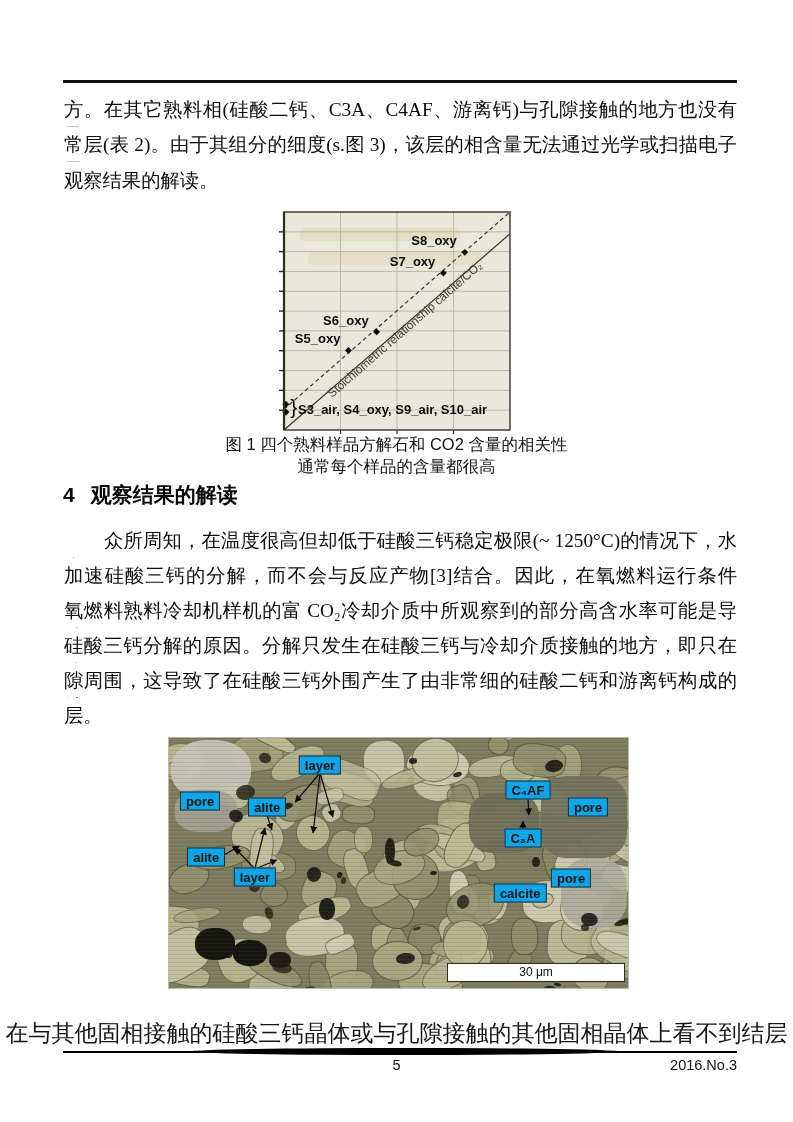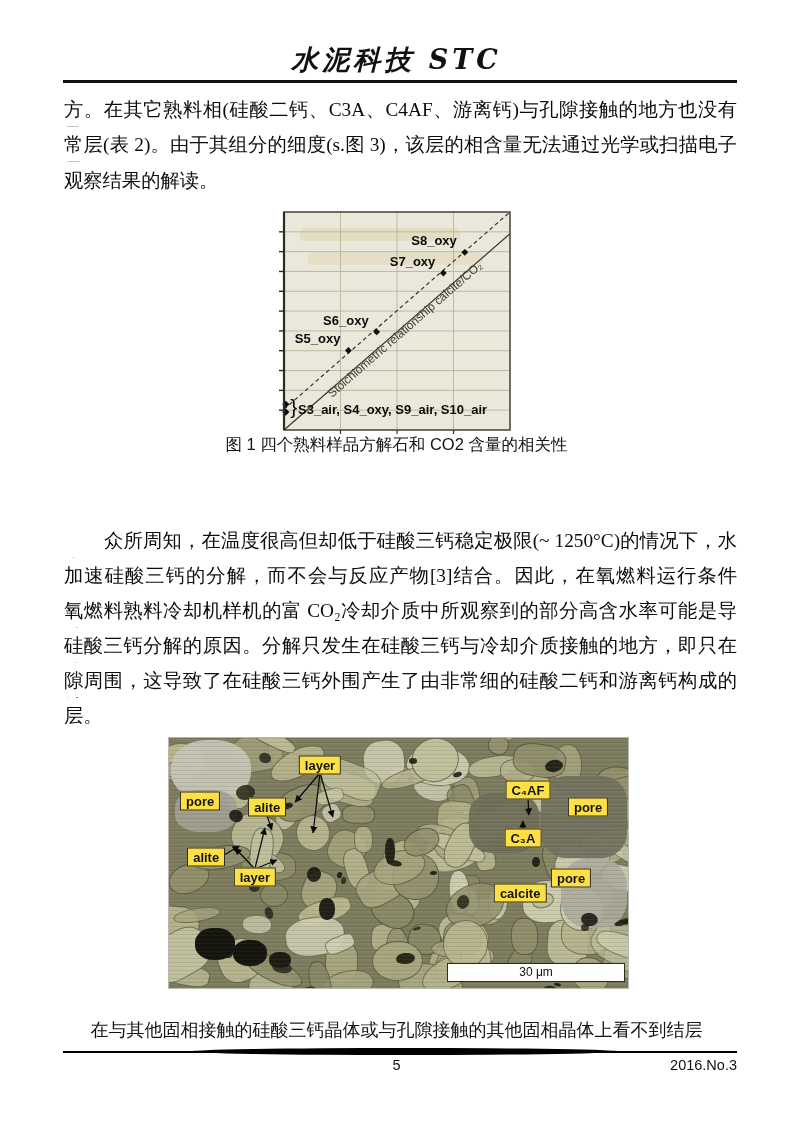--- a/index.html
+++ b/index.html
@@ -21,51 +21,50 @@
 
   .section-heading{position:absolute;left:63px;top:481px;font-family:"Liberation Sans","DejaVu Sans",sans-serif;
         font-weight:bold;font-size:21px;color:#090909;}
   .section-heading .num{margin-right:16px;}
 
   
   .figure1{position:absolute;left:276px;top:206px;width:244px;height:232px;}
   .fig-caption{position:absolute;left:0;width:100%;text-align:center;
         font-family:"Liberation Sans","DejaVu Sans",sans-serif;font-size:16.5px;color:#141414;}
   #cap1a{top:434px;} #cap1b{top:456px;}
-  #cap2a{top:995px;font-size:17px;} #cap2b{top:1018px;font-size:18px;}
+  #cap2a{top:995px;font-size:17px;} #cap2b{top:1018px;font-size:23px;}
 
   
   .micrograph{position:absolute;left:169px;top:738px;width:459px;height:250px;
         background:#7e7d5f;overflow:hidden;box-shadow:0 0 0 1px #b9b8ad;}
   #micro-texture{position:absolute;inset:0;z-index:1;}
   #micro-texture div{position:absolute;}
   .micro-scan{position:absolute;inset:0;z-index:6;pointer-events:none;
         background:repeating-linear-gradient(180deg,rgba(25,25,12,0.10) 0 1px,rgba(255,255,255,0.04) 1px 2px,transparent 2px 4px);}
   #micro-arrows{position:absolute;inset:0;z-index:8;}
   .micro-label{position:absolute;z-index:10;transform:translate(-50%,-50%);
-        background:#fde047;border:1.5px solid #2b2b28;padding:0 5px;line-height:17px;
+        background:#0ea5e9;border:1.5px solid #2b2b28;padding:0 5px;line-height:17px;
         font-family:"Liberation Sans","DejaVu Sans",sans-serif;font-size:13px;font-weight:600;color:#15150f;white-space:nowrap;}
   .scale-bar{position:absolute;left:278px;top:225px;width:176px;height:17px;z-index:10;
         background:#fefefc;border:1px solid #2e2e28;text-align:center;line-height:17px;
         font-family:"Liberation Sans","DejaVu Sans",sans-serif;font-size:12px;color:#111;}
 
   
   .rule-bottom{position:absolute;left:63px;width:674px;top:1051px;height:2px;background:#000;}
   .rule-bottom-bulge{position:absolute;left:190px;width:430px;top:1048px;height:7px;border-radius:50%;background:#000;}
   .footer-page{position:absolute;left:0;width:100%;top:1057px;text-align:center;
         font-family:"Liberation Sans","DejaVu Sans",sans-serif;font-size:14.5px;color:#111;}
   .footer-issue{position:absolute;right:56px;top:1057px;
         font-family:"Liberation Sans","DejaVu Sans",sans-serif;font-size:14.5px;color:#111;}
 </style>
 </head>
 <body>
 
 <div class="page">
 
-  <div class="header-title">水泥科技 STC</div>
   <div class="rule-top"></div>
 
   <div class="body-line jfull" style="top:97px">方。在其它熟料相(硅酸二钙、C3A、C4AF、游离钙)与孔隙接触的地方也没有异</div>
   <div class="body-line jfull" style="top:132px">常层(表 2)。由于其组分的细度(s.图 3)，该层的相含量无法通过光学或扫描电子显</div>
   <div class="body-line" style="top:168px">观察结果的解读。</div>
 
   <div class="figure1">
     <svg id="chart-svg" width="244" height="232" viewBox="0 0 244 232">
         <rect x="8" y="6" width="226" height="218" fill="#e9e8db"></rect>
         <rect x="24" y="22" width="160" height="13" rx="5" fill="#d8c48c" opacity="0.30"></rect>
@@ -109,21 +108,25 @@
         <text x="180.8" y="39.33000000000001" text-anchor="end" font-family="Liberation Sans, DejaVu Sans, sans-serif" font-size="13" font-weight="bold" fill="#0b0b0b">S8_oxy</text>
         <path d="M9.808,194.67600000000002 L13.408,198.276 L9.808,201.876 L6.208,198.276 Z" fill="#0b0b0b"></path>
         <path d="M9.808,202.524 L13.408,206.124 L9.808,209.724 L6.208,206.124 Z" fill="#0b0b0b"></path>
         <text x="14.328" y="208.124" font-size="21" font-family="Liberation Sans, DejaVu Sans, sans-serif" fill="#0b0b0b">}</text>
         <text x="22.012" y="208.38" font-family="Liberation Sans, DejaVu Sans, sans-serif" font-size="13" font-weight="bold" fill="#0b0b0b">S3_air, S4_oxy, S9_air, S10_air</text>
         <rect x="8" y="6" width="226" height="218" fill="none" stroke="#4c4c40" stroke-width="1.6"></rect>
         <line x1="8" y1="6" x2="8" y2="224" stroke="#2c2c26" stroke-width="2.2"></line>
       </svg>
   </div>
   <div class="fig-caption" id="cap1a">图 1 四个熟料样品方解石和 CO2 含量的相关性</div>
-
+  <div class="fig-caption" id="cap1b">通常每个样品的含量都很高</div>
+
+  <div class="section-heading">
+    <span class="num">4</span><span>观察结果的解读</span>
+  </div>
 
   <div class="body-line jfull indent" style="top:528px">众所周知，在温度很高但却低于硅酸三钙稳定极限(~ 1250°C)的情况下，水会</div>
   <div class="body-line jfull" style="top:563px">加速硅酸三钙的分解，而不会与反应产物[3]结合。因此，在氧燃料运行条件下，</div>
   <div class="body-line jfull" style="top:598px">氧燃料熟料冷却机样机的富 CO₂冷却介质中所观察到的部分高含水率可能是导致</div>
   <div class="body-line jfull" style="top:633px">硅酸三钙分解的原因。分解只发生在硅酸三钙与冷却介质接触的地方，即只在孔</div>
   <div class="body-line jfull" style="top:668px">隙周围，这导致了在硅酸三钙外围产生了由非常细的硅酸二钙和游离钙构成的结</div>
   <div class="body-line" style="top:703px">层。</div>
 
   <div class="micrograph" id="micrograph">
     <div id="micro-texture">

